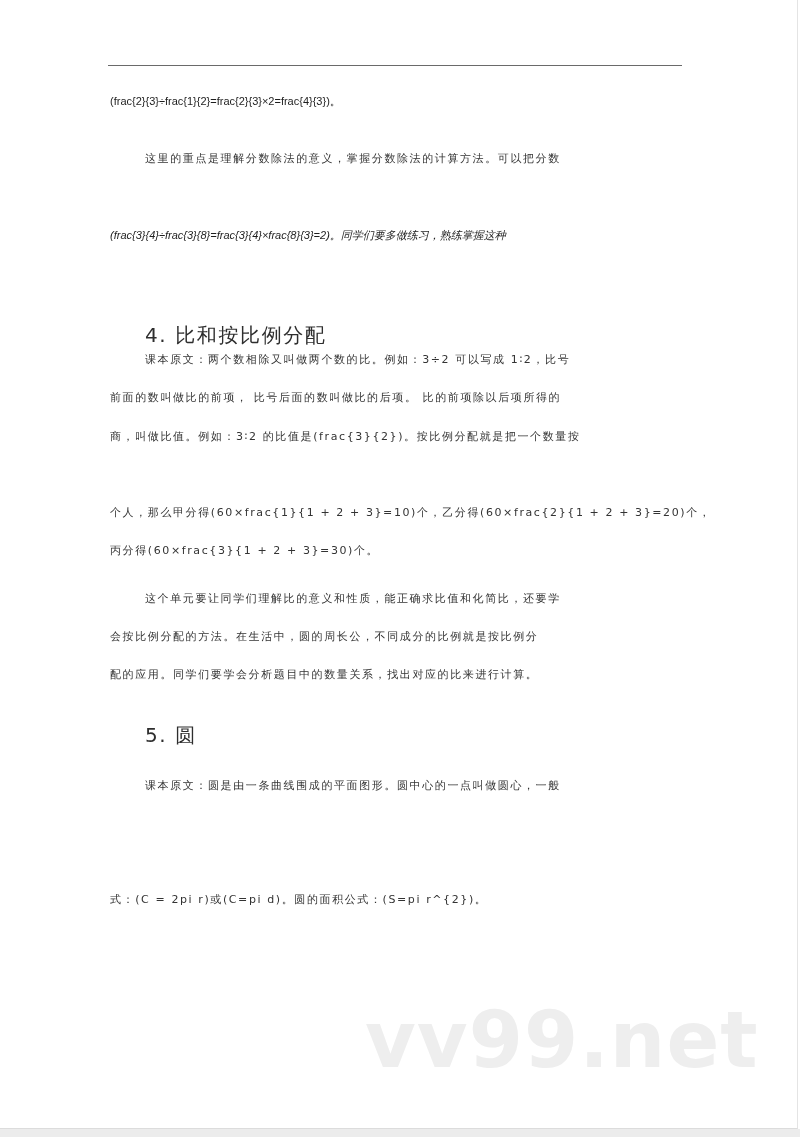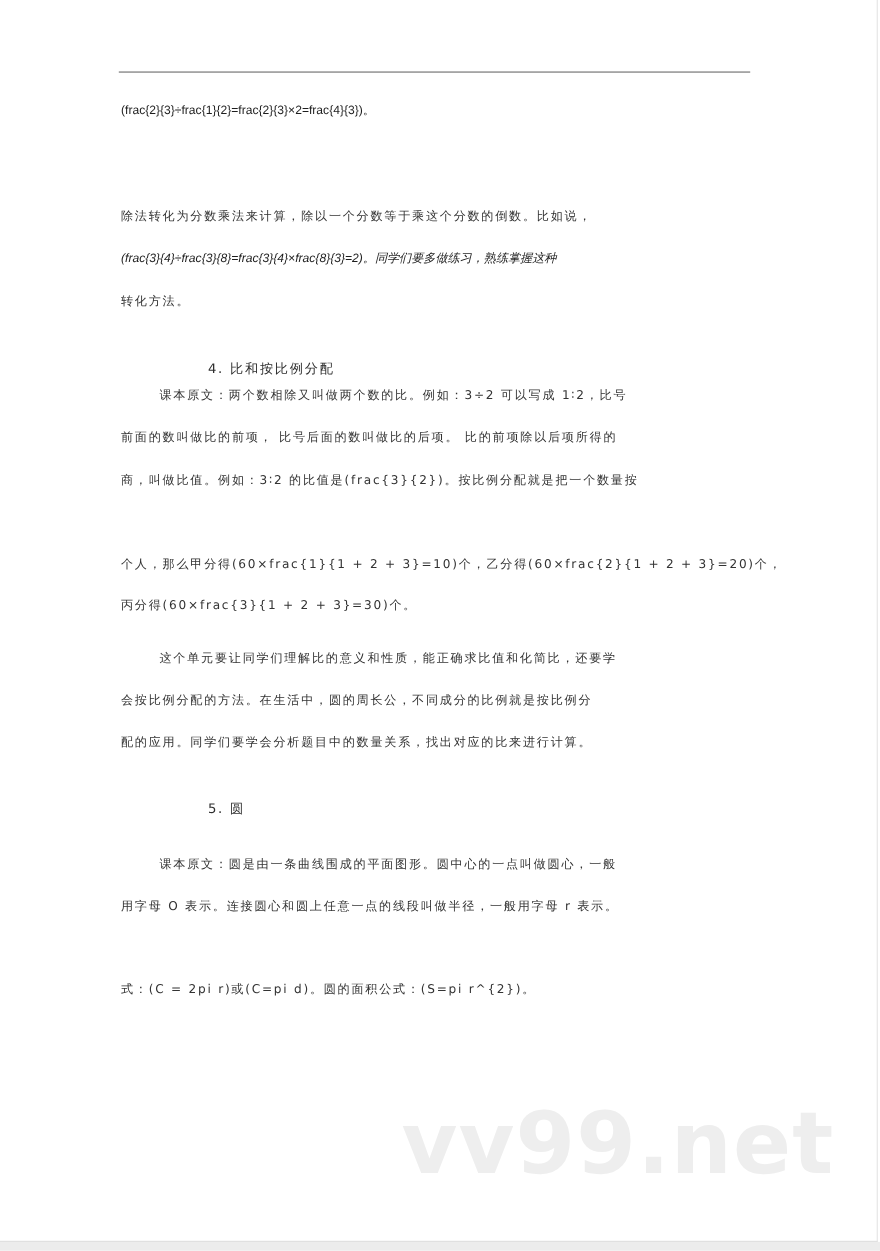--- a/index.html
+++ b/index.html
@@ -53,25 +53,24 @@
     }
     .line.indent { left: 145px; }
     .line .math {
       font-family: "Liberation Sans", sans-serif;
       letter-spacing: 0;
       color: #1e1e1e;
     }
     .heading {
       position: absolute;
       left: 145px;
-      font-size: 12px;
+      font-size: 20px;
       line-height: 20px;
       letter-spacing: 1.6px;
       color: #2e2e2e;
-      margin-left: 44px;
     }
     .watermark {
       position: absolute;
       left: 365px;
       top: 1000px;
       font-family: "DejaVu Sans", sans-serif;
       font-weight: bold;
       font-size: 78px;
       line-height: 80px;
       color: #eeeeee;
@@ -82,38 +81,36 @@
 <body>
 
 <div class="page">
 
   <div class="header-rule"></div>
 
   <div class="line" style="top:91px;">
     <span class="math">(frac{2}{3}÷frac{1}{2}=frac{2}{3}×2=frac{4}{3})。</span>
   </div>
 
-  <div class="line" style="top:187px;">除法转化为分数乘法来计算，除以一个分数等于乘这个分数的倒数。比如说，</div>
+  <div class="line indent" style="top:149px;">这里的重点是理解分数除法的意义，掌握分数除法的计算方法。可以把分数</div>
   <div class="line" style="top:225px;font-style:italic;"><span class="math">(frac{3}{4}÷frac{3}{8}=frac{3}{4}×frac{8}{3}=2)。同学们要多做练习，熟练掌握这种</span></div>
-  <div class="line" style="top:264px;">转化方法。</div>
 
   <div class="heading" style="top:325px;">4. 比和按比例分配</div>
 
   <div class="line indent" style="top:350px;">课本原文：两个数相除又叫做两个数的比。例如：3÷2 可以写成 1∶2，比号</div>
   <div class="line" style="top:388px;">前面的数叫做比的前项， 比号后面的数叫做比的后项。 比的前项除以后项所得的</div>
   <div class="line" style="top:427px;">商，叫做比值。例如：3∶2 的比值是(frac{3}{2})。按比例分配就是把一个数量按</div>
   <div class="line" style="top:503px;">个人，那么甲分得(60×frac{1}{1 + 2 + 3}=10)个，乙分得(60×frac{2}{1 + 2 + 3}=20)个，</div>
   <div class="line" style="top:541px;">丙分得(60×frac{3}{1 + 2 + 3}=30)个。</div>
 
   <div class="line indent" style="top:589px;">这个单元要让同学们理解比的意义和性质，能正确求比值和化简比，还要学</div>
   <div class="line" style="top:627px;">会按比例分配的方法。在生活中，圆的周长公，不同成分的比例就是按比例分</div>
   <div class="line" style="top:665px;">配的应用。同学们要学会分析题目中的数量关系，找出对应的比来进行计算。</div>
 
   <div class="heading" style="top:725px;">5. 圆</div>
 
   <div class="line indent" style="top:776px;">课本原文：圆是由一条曲线围成的平面图形。圆中心的一点叫做圆心，一般</div>
-  <div class="line" style="top:814px;">用字母 O 表示。连接圆心和圆上任意一点的线段叫做半径，一般用字母 r 表示。</div>
   <div class="line" style="top:890px;">式：(C = 2pi r)或(C=pi d)。圆的面积公式：(S=pi r^{2})。</div>
 
   <div class="watermark">vv99.net</div>
 </div>
 
 <div class="bottom-strip"></div>
 
 </body></html>

